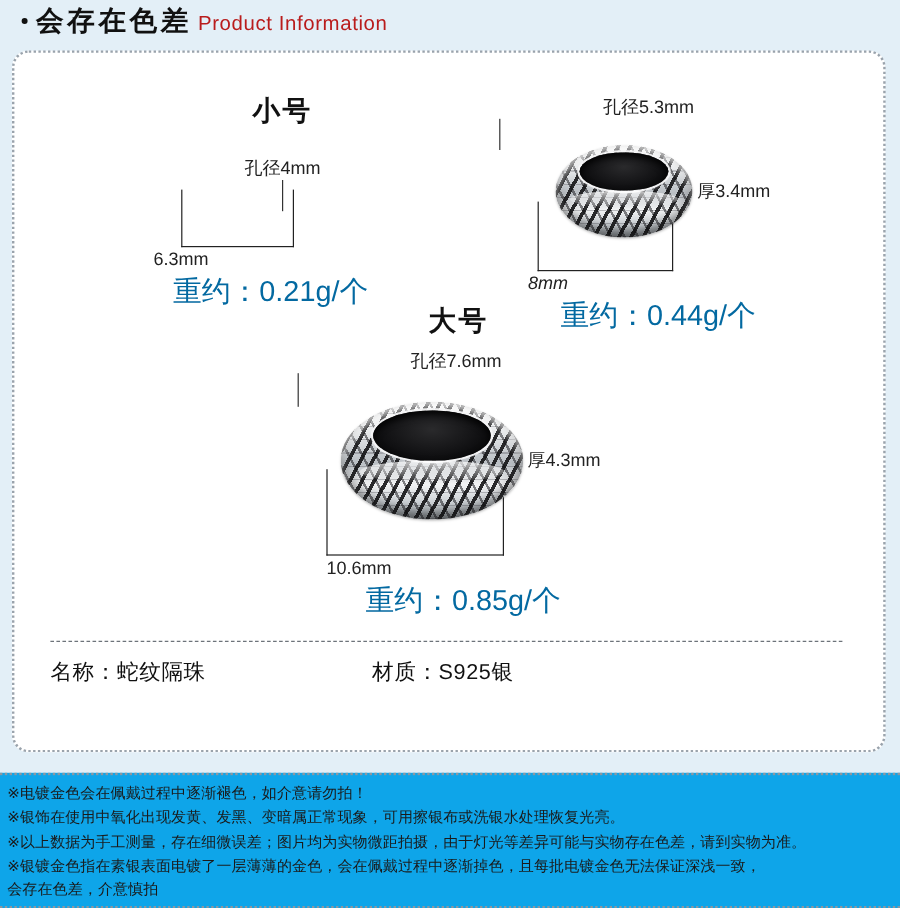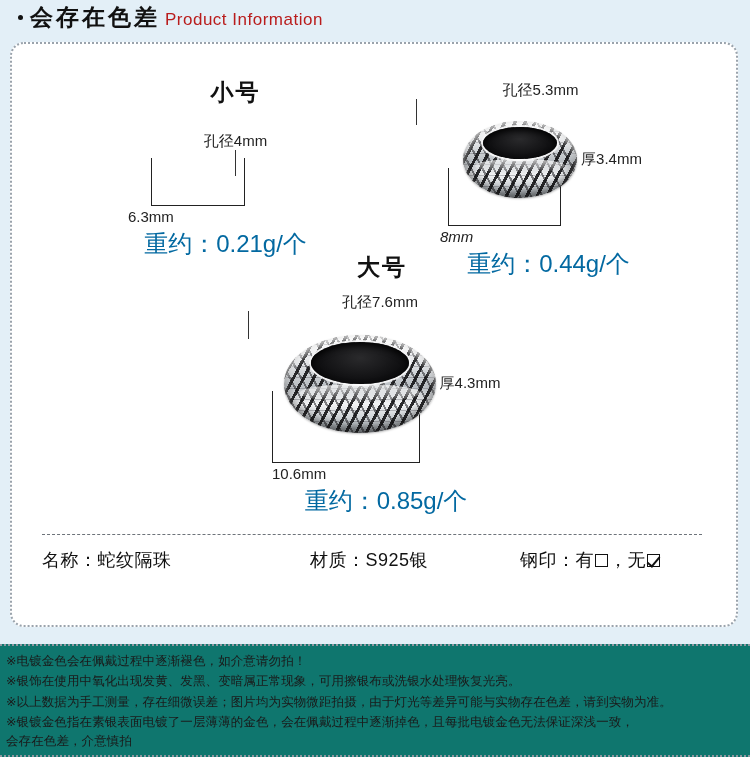--- a/index.html
+++ b/index.html
@@ -210,21 +210,21 @@
   .notice-box {
     position: absolute;
     left: 0;
     top: 644px;
     width: 750px;
     height: 113px;
     border-top: 2px dotted #8e97a0;
     border-bottom: 2px dotted #8e97a0;
     box-sizing: border-box;
     padding: 5px 6px 0 6px;
-    background: #0f766e;
+    background: #0ea5e9;
   }
   .notice-line {
     font-size: 12.5px;
     color: #1a1a1a;
     line-height: 1.62;
     white-space: nowrap;
     letter-spacing: 0.1px;
   }
   .notice-line.cont { text-indent: 0; font-family: Liberation Mono, monospace; }
 </style>
@@ -278,23 +278,20 @@
   </div>
   <div class="bracket" style="width:148px; height:72px; margin:-42px 0 0 0px;"></div>
   <div class="width-label" style="width:148px; margin-left:0;">10.6mm</div>
   <div class="weight-label" style="width:240px; margin-left:-6px;">重约：0.85g/个</div>
 </div>
 
 <div class="spec-divider"></div>
 <div class="spec-row">
   <span class="spec-item name">名称：蛇纹隔珠</span>
   <span class="spec-item material">材质：S925银</span>
-  <span class="spec-item stamp">
-    <span>钢印：有</span><span class="checkbox"></span><span>，无</span><span class="checkbox checked"></span>
-  </span>
 </div>
 
 <div class="notice-box">
   <div class="notice-line">※电镀金色会在佩戴过程中逐渐褪色，如介意请勿拍！</div>
   <div class="notice-line">※银饰在使用中氧化出现发黄、发黑、变暗属正常现象，可用擦银布或洗银水处理恢复光亮。</div>
   <div class="notice-line">※以上数据为手工测量，存在细微误差；图片均为实物微距拍摄，由于灯光等差异可能与实物存在色差，请到实物为准。</div>
   <div class="notice-line">※银镀金色指在素银表面电镀了一层薄薄的金色，会在佩戴过程中逐渐掉色，且每批电镀金色无法保证深浅一致，</div>
   <div class="notice-line cont">会存在色差，介意慎拍</div>
 </div>
 

